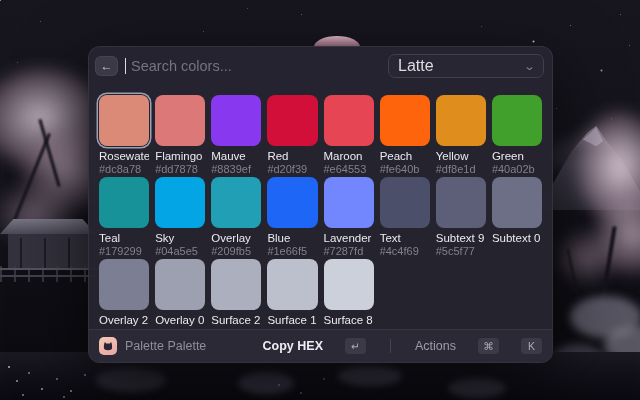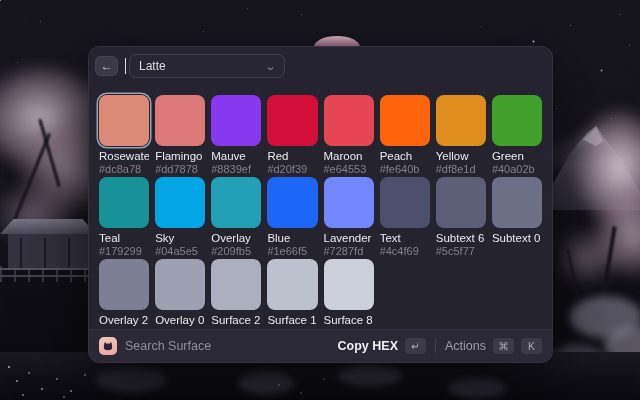--- a/index.html
+++ b/index.html
@@ -52,38 +52,38 @@
   .back{width:23px;height:20px;border:1px solid rgba(255,255,255,.06);border-radius:6px;
     background:#3a3945;color:#cfcfd8;font-size:12px;line-height:18px;text-align:center;
     padding:0;cursor:pointer;font-family:inherit;}
   .caret{width:1px;height:16px;background:#dcdce4;margin-right:-4px;}
   .search{flex:1;background:transparent;border:none;outline:none;color:#e9e9ef;
     font-size:14.5px;font-family:inherit;min-width:0;}
   .search::placeholder{color:#75747f;}
   .flavor{width:156px;height:24px;box-sizing:border-box;border:1px solid #413f4c;border-radius:7px;
     background:rgba(255,255,255,.015);display:flex;align-items:center;justify-content:space-between;
     padding:0 9px;cursor:pointer;}
-  .flavor .lbl{color:#dddde4;font-size:12px;}
+  .flavor .lbl{color:#dddde4;font-size:16px;}
   .flavor .chev{color:#84838e;font-size:11px;line-height:10px;transform:scaleX(1.3);}
   .content{flex:1;overflow:hidden;}
   .grid{display:grid;grid-template-columns:repeat(8,1fr);column-gap:6px;row-gap:2px;
     padding:10px 10px 0 10px;}
   .cell{cursor:pointer;min-width:0;}
   .tile{height:51px;border-radius:8px;}
   .tile.selected{box-shadow:0 0 0 1px #252430,0 0 0 2.5px #97a0b4;}
   .sname{margin-top:4px;font-size:11.5px;line-height:13px;color:#ebebf0;
     white-space:nowrap;overflow:hidden;}
   .shex{font-size:11px;line-height:12px;color:#82818d;white-space:nowrap;}
   .ftr{flex:0 0 32px;display:flex;align-items:center;gap:8px;padding:0 10px;
     background:#2a2935;border-top:1px solid rgba(255,255,255,.06);
     border-radius:0 0 11px 11px;}
   .cat{width:18px;height:18px;border-radius:5px;flex:0 0 18px;
     background:linear-gradient(160deg,#f2c9b6,#eba4a4);display:flex;align-items:center;justify-content:center;}
   .appname{color:#8f8e99;font-size:12.5px;}
-  .fright{margin-left:auto;display:flex;align-items:center;gap:7px;}
+  .fright{margin-left:auto;display:flex;align-items:center;gap:22px;}
   .fbtn{background:transparent;border:none;padding:0;cursor:pointer;font-family:inherit;}
   .primary{color:#eeeef3;font-size:12.5px;font-weight:700;}
   .secondary{color:#9e9da8;font-size:12.5px;}
   .key{min-width:11px;height:16px;line-height:16px;padding:0 5px;border-radius:4px;
     background:#3b3a46;color:#abaab6;font-size:10.5px;text-align:center;}
   .fdiv{width:1px;height:14px;background:#45444f;margin:0 2px;}
 </style>
 </head>
 <body>
 
@@ -124,20 +124,21 @@
   <div class="blob" style="left:338px;top:366px;width:64px;height:20px;background:rgba(74,72,86,.6);filter:blur(3px);"></div>
   <div class="blob" style="left:448px;top:378px;width:58px;height:20px;background:rgba(70,68,82,.55);filter:blur(3px);"></div>
   <div class="blob" style="left:96px;top:368px;width:70px;height:24px;background:rgba(48,46,58,.8);filter:blur(3px);"></div>
   <div class="specks" style="left:8px;top:366px;"></div>
 </div>
 
 <div class="dialog">
   <div class="hdr">
     <button class="back">←</button>
     <span class="caret"></span>
+    <input class="search" type="text" placeholder="Search colors..." style="">
     <div class="flavor">
       <span class="lbl">Latte</span>
       <span class="chev">⌄</span>
     </div>
   </div>
   <div class="content">
     <div class="grid" id="grid">
   <div class="cell">
     <div class="tile selected" style="background: rgb(220, 138, 120);"></div>
     <div class="sname">Rosewater</div>
@@ -218,21 +219,21 @@
   </div>
 
   <div class="cell">
     <div class="tile" style="background: rgb(76, 79, 105);"></div>
     <div class="sname">Text</div>
     <div class="shex">#4c4f69</div>
   </div>
 
   <div class="cell">
     <div class="tile" style="background: rgb(92, 95, 119);"></div>
-    <div class="sname">Subtext 6</div>
+    <div class="sname">Subtext 9</div>
     <div class="shex">#5c5f77</div>
   </div>
 
   <div class="cell">
     <div class="tile" style="background: rgb(108, 111, 133);"></div>
     <div class="sname">Subtext 0</div>
     <div class="shex"></div>
   </div>
 
   <div class="cell">
@@ -267,21 +268,21 @@
   </div>
 
 </div>
   </div>
   <div class="ftr">
     <span class="cat">
       <svg width="14" height="14" viewBox="0 0 16 16">
         <path d="M3.4 10.6 C3.1 7.4 3.5 5.2 4.5 3.4 L6.3 5.3 C7.4 4.9 8.6 4.9 9.7 5.3 L11.5 3.4 C12.5 5.2 12.9 7.4 12.6 10.6 C12.6 12 10.6 12.9 8 12.9 C5.4 12.9 3.4 12 3.4 10.6 Z" fill="#2b2333"></path>
       </svg>
     </span>
-    <span class="appname">Search Surface</span>
+    <span class="appname">Palette Palette</span>
     <div class="fright">
       <button class="fbtn primary">Copy HEX</button>
       <span class="key">↵</span>
       <span class="fdiv"></span>
       <button class="fbtn secondary">Actions</button>
       <span class="key">⌘</span>
       <span class="key">K</span>
     </div>
   </div>
 </div>

